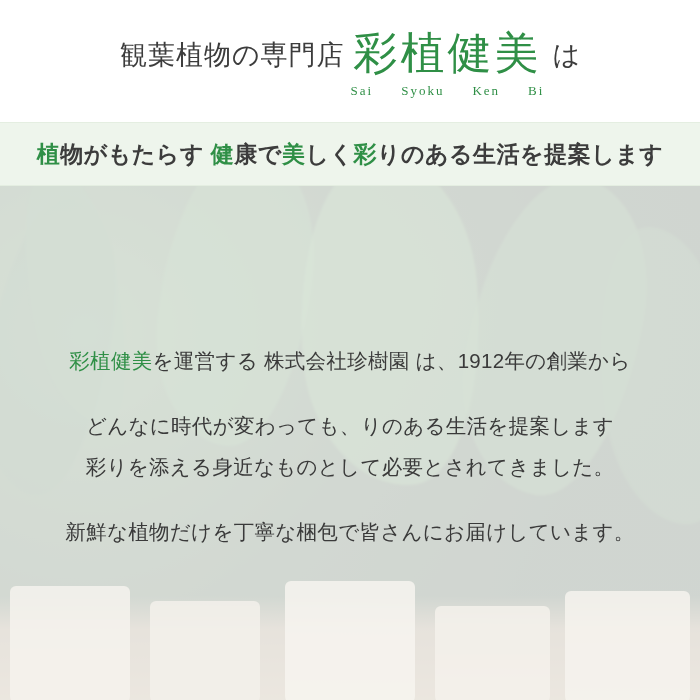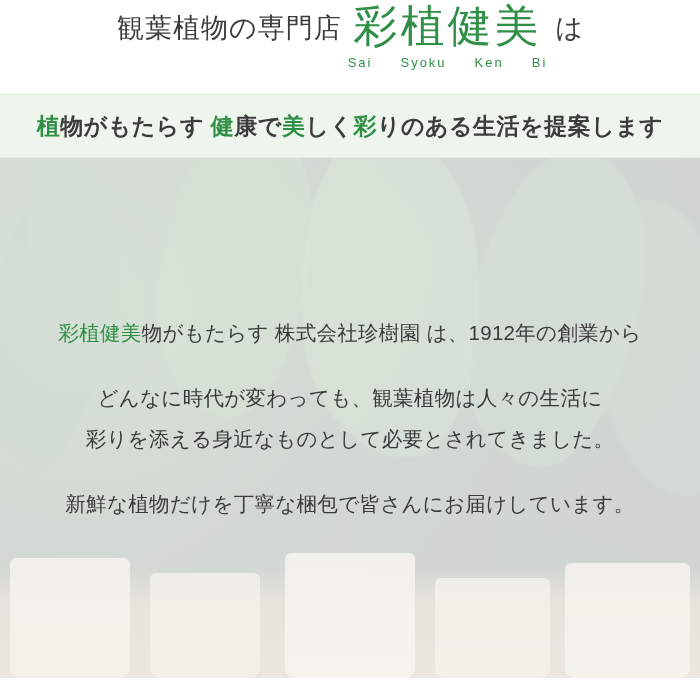--- a/index.html
+++ b/index.html
@@ -17,25 +17,26 @@
     position: relative;
     width: 700px;
     height: 700px;
     background: #ffffff;
     overflow: hidden;
   }
 
   
   .header {
     position: relative;
-    height: 94px;
+    height: 122px;
     background: #ffffff;
     display: flex;
-    align-items: flex-start;
-    justify-content: center;
+    align-items: center;
+    justify-content: center;
+    font-family: Liberation Serif, serif;
   }
   .header-inner {
     display: flex;
     align-items: baseline;
     justify-content: center;
     white-space: nowrap;
   }
   .head-lead {
     font-size: 27px;
     color: #3c3c3c;
@@ -201,25 +202,25 @@
     <div class="pot" style="left:10px; width:120px; height:120px; background:#cfc3a8;"></div>
     <div class="pot" style="left:150px; width:110px; height:105px; background:#c6b89c;"></div>
     <div class="pot" style="left:285px; width:130px; height:125px; background:#d6cbb2;"></div>
     <div class="pot" style="left:435px; width:115px; height:100px; background:#c9bb9e;"></div>
     <div class="pot" style="left:565px; width:125px; height:115px; background:#d2c6ab;"></div>
 
     <div class="photo-scrim"></div>
 
     <div class="photo-text">
       <div class="para">
-          <div class="line"><span class="g">彩植健美</span><span>物がもたらす 株式会社珍樹園 は、1912年の創業から</span></div>
+          <div class="line"><span class="g">彩植健美</span><span>を運営する 株式会社珍樹園 は、1912年の創業から</span></div>
         </div>
       <div class="gap-md"></div>
       <div class="para">
-          <div class="line"><span>どんなに時代が変わっても、観葉植物は人々の生活に</span></div>
+          <div class="line"><span>どんなに時代が変わっても、りのある生活を提案します</span></div>
           <div class="line"><span>彩りを添える身近なものとして必要とされてきました。</span></div>
         </div>
       <div class="gap-md"></div>
       <div class="para">
           <div class="line"><span>新鮮な植物だけを丁寧な梱包で皆さんにお届けしています。</span></div>
         </div>
     </div>
   </div>
 
 </div>

